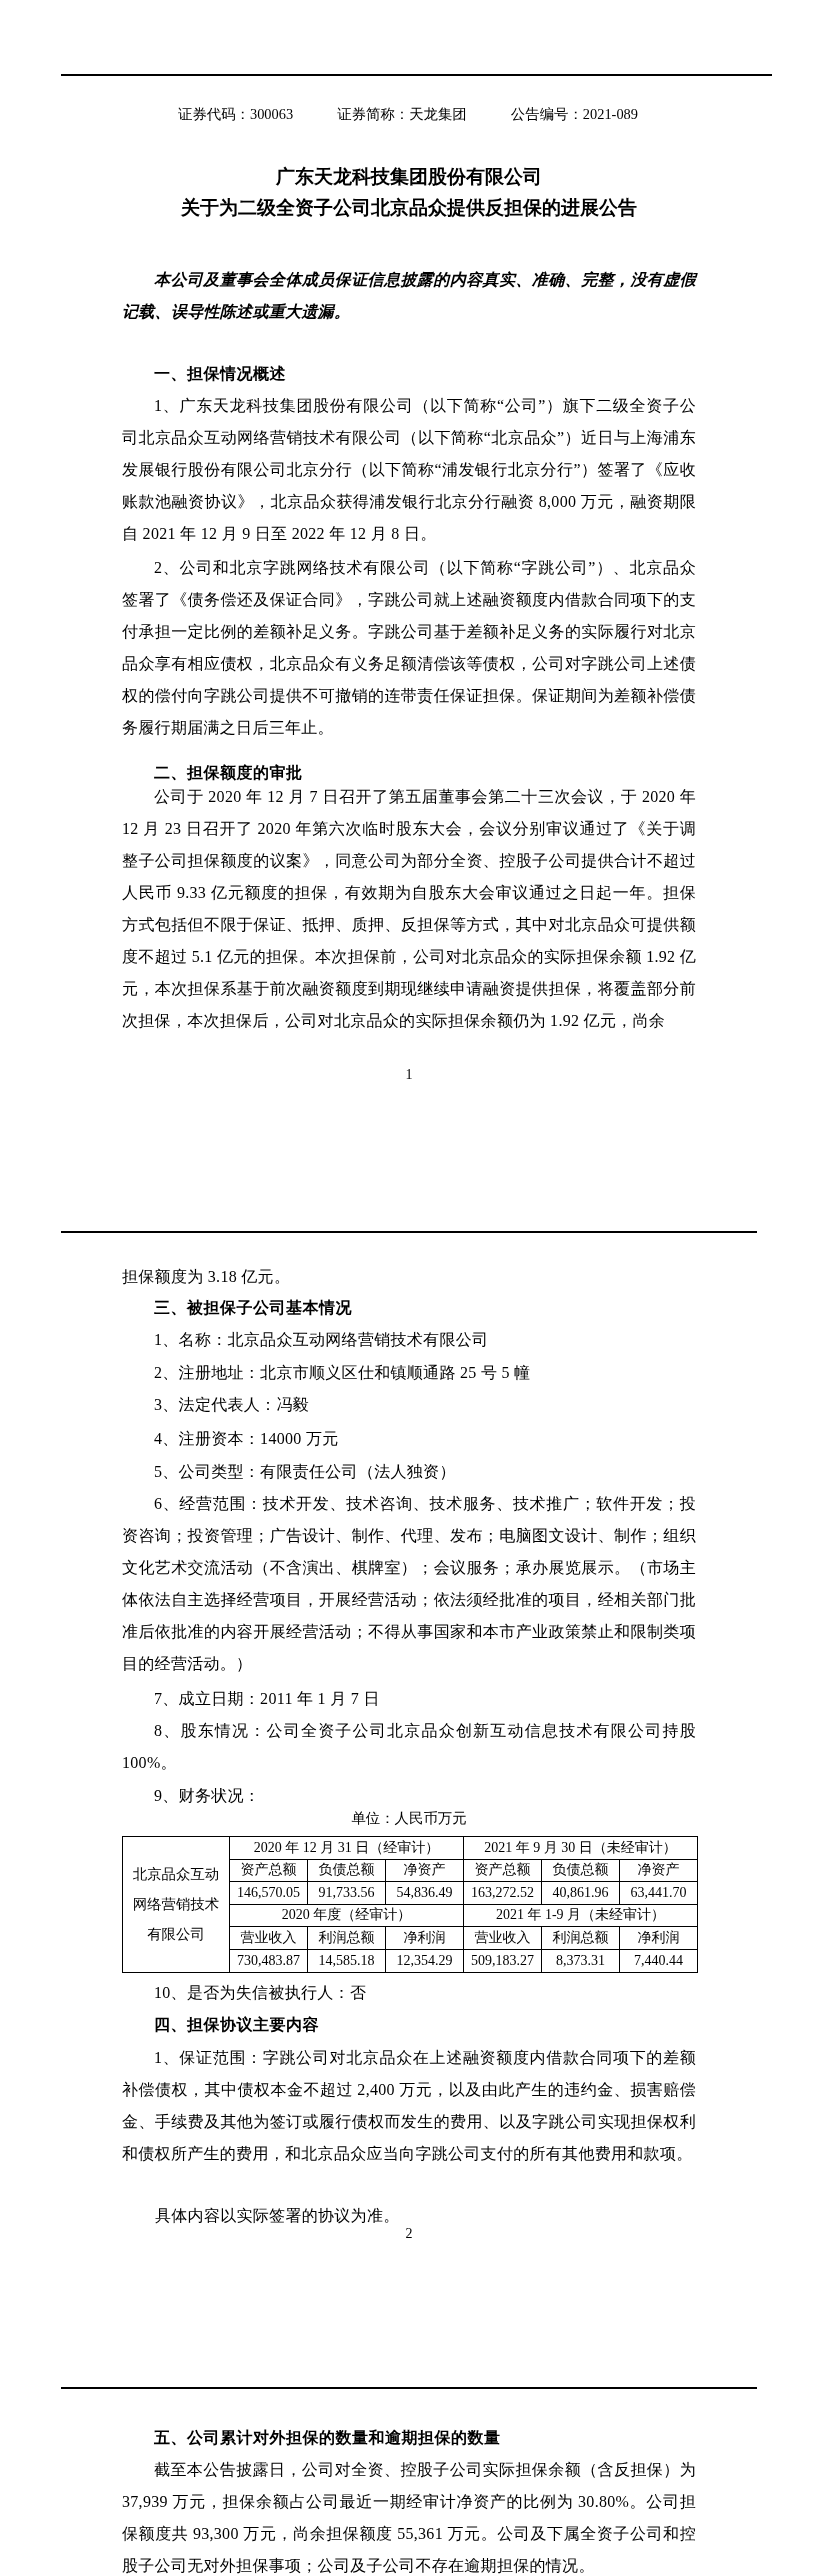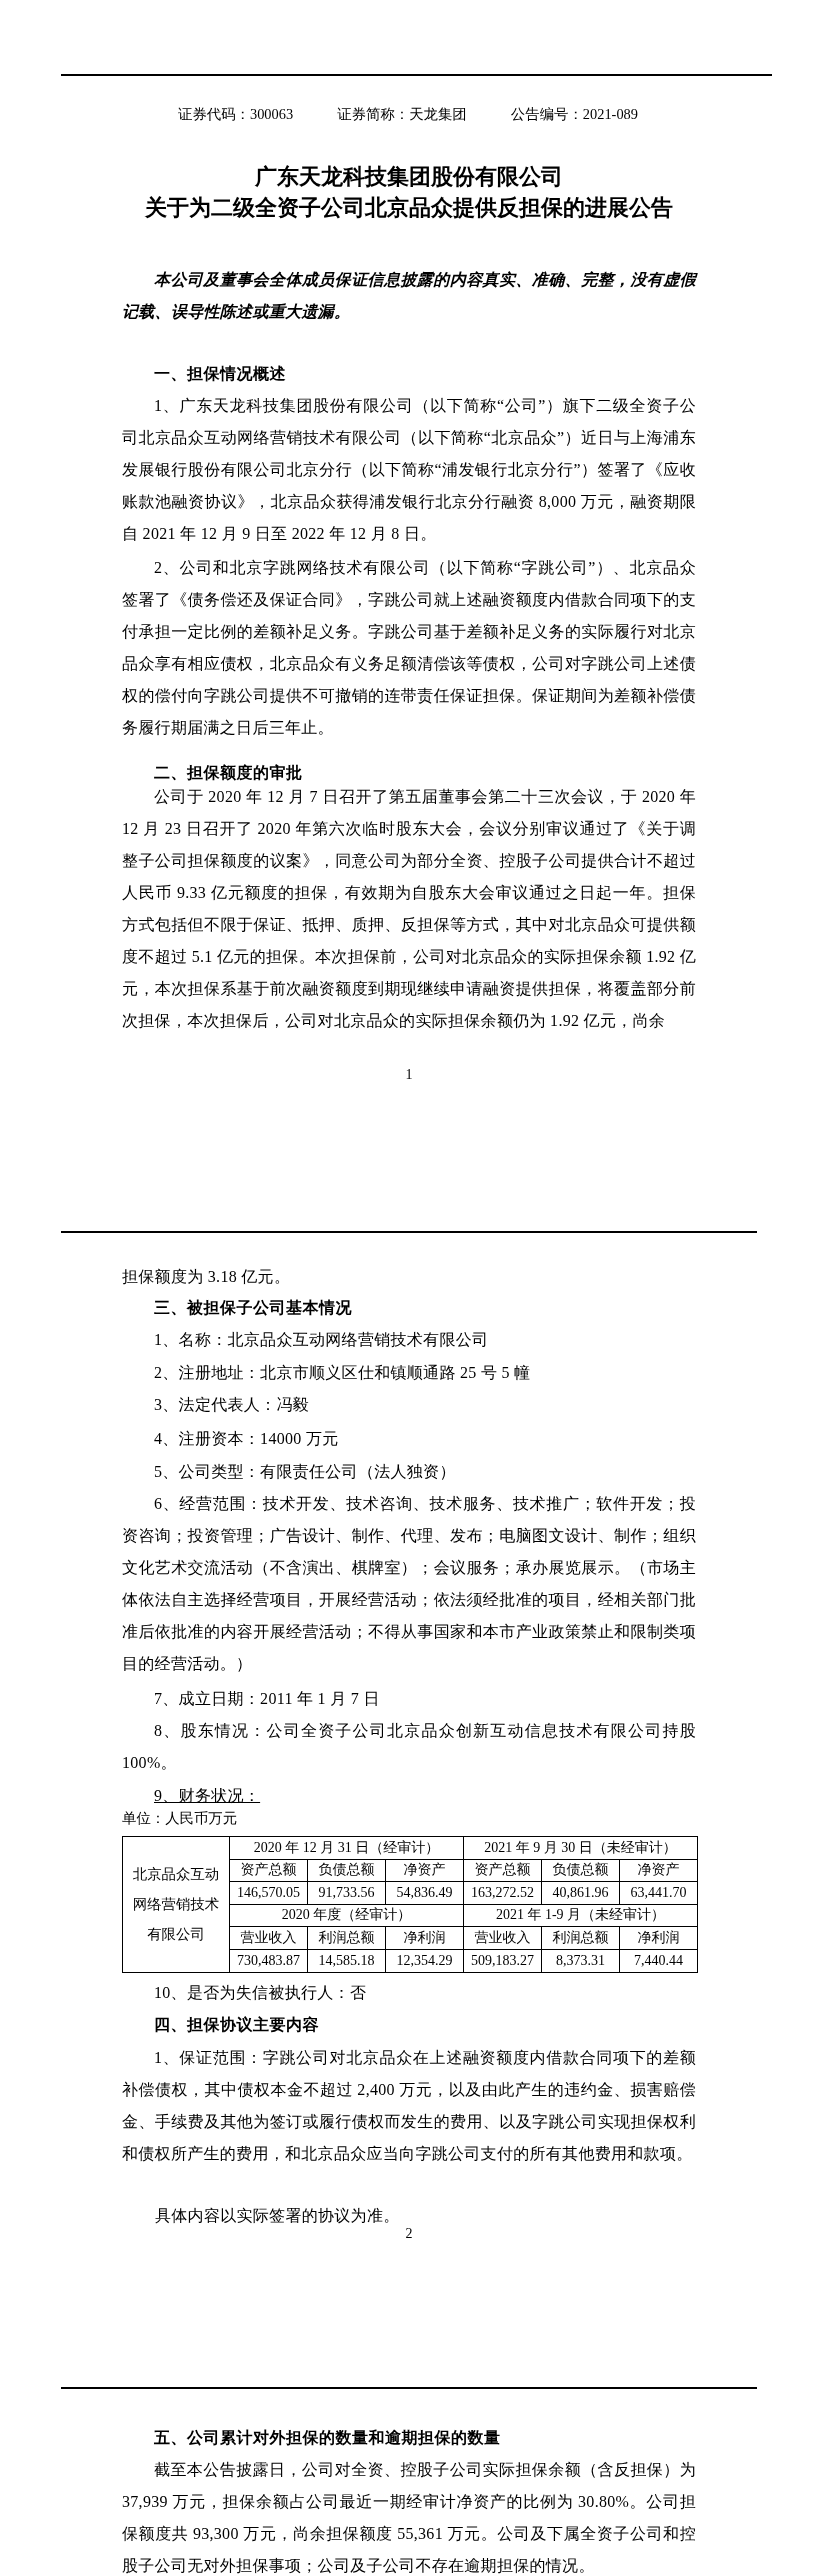--- a/index.html
+++ b/index.html
@@ -3,26 +3,26 @@
 <meta charset="utf-8">
 <style>
   html,body{margin:0;padding:0;background:#ffffff;}
   .canvas{position:relative;width:818px;height:3470px;background:#ffffff;color:#000;
           font-family:"Liberation Serif","DejaVu Serif",serif;}
   .page{position:absolute;left:0;width:818px;height:1157px;background:#ffffff;overflow:hidden;}
   .abs{position:absolute;}
   .rule{left:61px;right:61px;height:1.5px;background:#000;}
   .sechdr{top:104px;left:178px;width:460px;display:flex;justify-content:space-between;
           font-size:14.4px;line-height:21.6px;white-space:nowrap;}
-  .doc-title{left:0;width:818px;text-align:center;font-size:22px;font-weight:bold;line-height:31px;}
+  .doc-title{left:0;width:818px;text-align:center;font-size:19px;font-weight:bold;line-height:31px;}
   .body-block{left:122px;width:574px;font-size:16px;line-height:32px;text-align:justify;letter-spacing:0.3px;}
   .indent{text-indent:32px;}
   .heading{font-weight:bold;font-family:"Liberation Sans","DejaVu Sans",sans-serif;letter-spacing:0.5px;}
   .disclaimer{font-style:italic;font-weight:bold;}
-  .unit-note{text-align:left;font-size:14.4px;line-height:23px;letter-spacing:0;}
+  .unit-note{text-align:center;font-size:14.4px;line-height:23px;letter-spacing:0;}
   .page-num{left:0;width:818px;text-align:center;font-size:14px;line-height:20.6px;}
   table.fin{position:absolute;left:122px;width:575px;border-collapse:collapse;table-layout:fixed;
             font-size:14px;background:#fff;}
   table.fin td{border:0.5px solid #000;text-align:center;vertical-align:middle;padding:0 2.1px;
                height:21.6px;line-height:18.5px;overflow:hidden;white-space:nowrap;}
   table.fin tr.first td{border-top:1.5px solid #000;}
   table.fin tr.last td{border-bottom:1.5px solid #000;}
   table.fin td.company{font-size:14.4px;line-height:30px;white-space:normal;padding:0 6.2px;}
 </style>
 </head>
@@ -62,21 +62,21 @@
     <div class="abs body-block indent heading" style="top:135px;">三、被担保子公司基本情况</div>
 
     <p class="abs body-block indent" style="top:167px;margin:0;">1、名称：北京品众互动网络营销技术有限公司</p>
     <p class="abs body-block indent" style="top:200px;margin:0;">2、注册地址：北京市顺义区仕和镇顺通路 25 号 5 幢</p>
     <p class="abs body-block indent" style="top:232px;margin:0;">3、法定代表人：冯毅</p>
     <p class="abs body-block indent" style="top:266px;margin:0;">4、注册资本：14000 万元</p>
     <p class="abs body-block indent" style="top:299px;margin:0;">5、公司类型：有限责任公司（法人独资）</p>
     <p class="abs body-block indent" style="top:331px;margin:0;">6、经营范围：技术开发、技术咨询、技术服务、技术推广；软件开发；投资咨询；投资管理；广告设计、制作、代理、发布；电脑图文设计、制作；组织文化艺术交流活动（不含演出、棋牌室）；会议服务；承办展览展示。（市场主体依法自主选择经营项目，开展经营活动；依法须经批准的项目，经相关部门批准后依批准的内容开展经营活动；不得从事国家和本市产业政策禁止和限制类项目的经营活动。）</p>
     <p class="abs body-block indent" style="top:526px;margin:0;">7、成立日期：2011 年 1 月 7 日</p>
     <p class="abs body-block indent" style="top:558px;margin:0;">8、股东情况：公司全资子公司北京品众创新互动信息技术有限公司持股100%。</p>
-    <p class="abs body-block indent" style="top:623px;margin:0;text-decoration:underline;">9、财务状况：</p>
+    <p class="abs body-block indent" style="top:623px;margin:0;">9、财务状况：</p>
 
     <div class="abs body-block unit-note" style="top:650px;">单位：人民币万元</div>
 
     <table class="fin" style="top:679px;">
       <colgroup>
         <col style="width:107px;">
           <col style="width:78px;">
           <col style="width:78px;">
           <col style="width:78px;">
         <col style="width:78px;">

